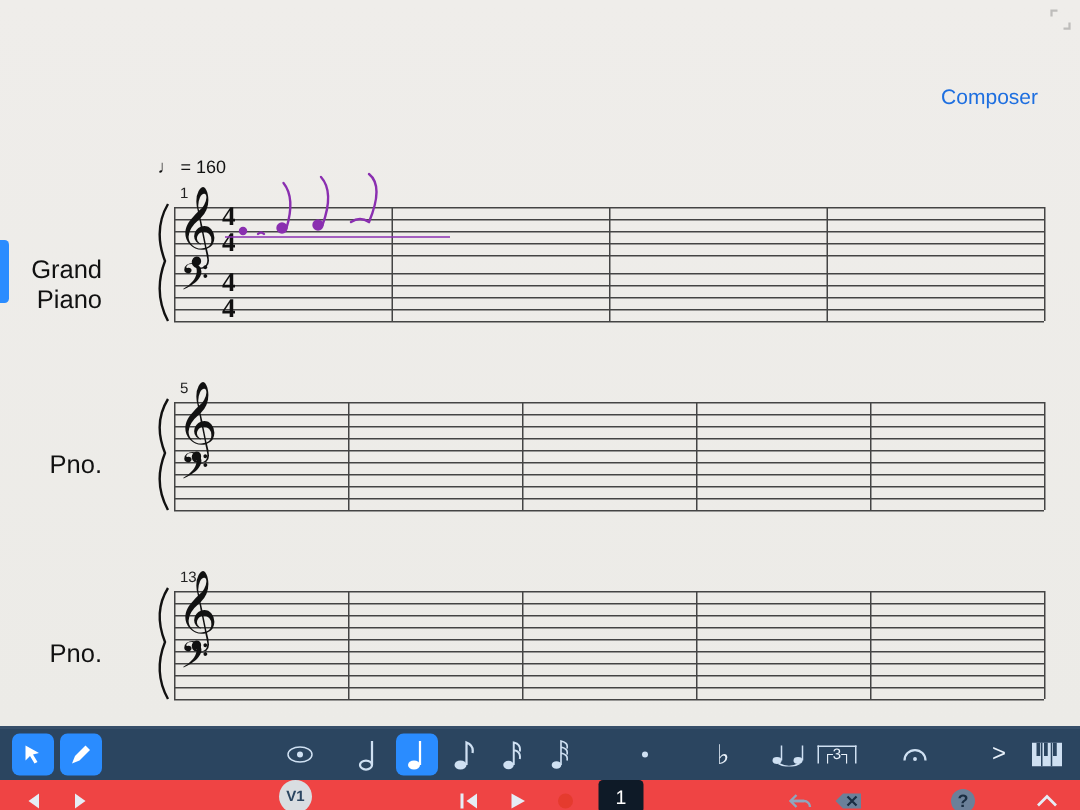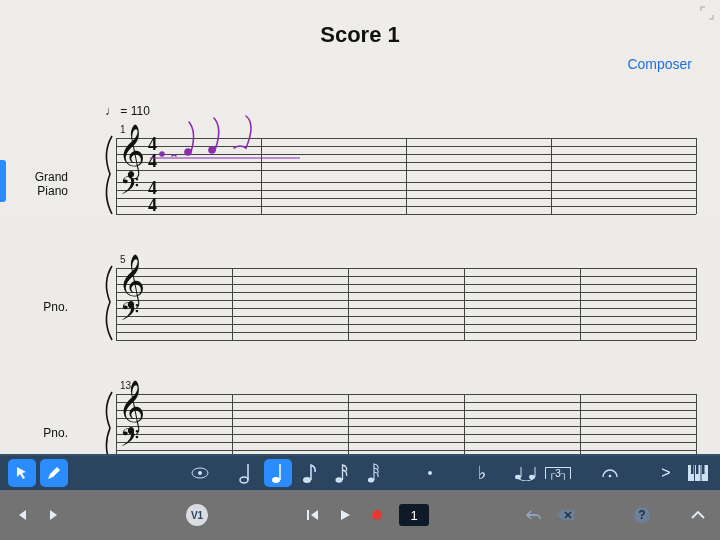--- a/index.html
+++ b/index.html
@@ -54,21 +54,21 @@
     left: 48px;
     top: -14px;
     font-size: 10px;
     color: #222;
   }
   .system .instname {
     position: absolute;
     left: -62px;
     width: 58px;
     text-align: right;
-    font-size: 12px;
+    font-size: 17px;
     color: #111;
   }
   .brace {
     position: absolute;
   }
   .staff-group { position: absolute; left: 44px; }
   .staff { position: relative; width: 580px; height: 32px; }
   .staff .line { position: absolute; left: 0; right: 0; height: 1px; background: #444; }
   .staff .line:nth-child(1){top:0} .staff .line:nth-child(2){top:8px}
   .staff .line:nth-child(3){top:16px} .staff .line:nth-child(4){top:24px}
@@ -89,24 +89,24 @@
     background: #2b4560;
     display: flex;
     align-items: center;
     gap: 4px;
     padding: 0 8px;
     color: #e6edf5;
     position: relative;
     border-top: 2px solid rgba(255,255,255,.06);
   }
   .toolbar-b {
-    height: 50px;
-    background: #737373;
+    height: 20px;
+    background: #ef4444;
     display: flex;
-    align-items: center;
+    align-items: flex-start;
     gap: 4px;
     padding: 0 8px;
     color: #e6edf5;
     position: relative;
   }
   .tool {
     width: 28px; height: 28px; border-radius: 5px;
     display:flex;align-items:center;justify-content:center;
     color:#eaf2fb;
     cursor:pointer;
@@ -131,28 +131,27 @@
 </style>
 </head>
 <body>
 
 <div class="score-area">
   <div class="fullscreen-icon">
     <svg viewBox="0 0 14 14">
         <path d="M1 5V1h4M13 9v4H9" stroke="#666" stroke-width="1.5" fill="none"></path>
       </svg>
   </div>
-  <div class="title">Score 1</div>
   <div class="composer">Composer</div>
   <div class="edge-tab"></div>
 
   <div class="tempo">
     <span class="note">♩</span>
     <span>=</span>
-    <span>110</span>
+    <span>160</span>
   </div>
 
   <div id="systems">
       <div class="system" style="top: 138px;">
         <div class="measnum">1</div>
         <div class="instname" style="top: 32px;">Grand Piano</div>
         <svg width="16" height="84" class="brace" style="left: 28px; top: -4px;">
           <path d="M12 2 Q2 19 10 40 Q2 61 12 80" stroke="#111" fill="none" stroke-width="1.6"></path>
         </svg>
         <div class="staff-group">

